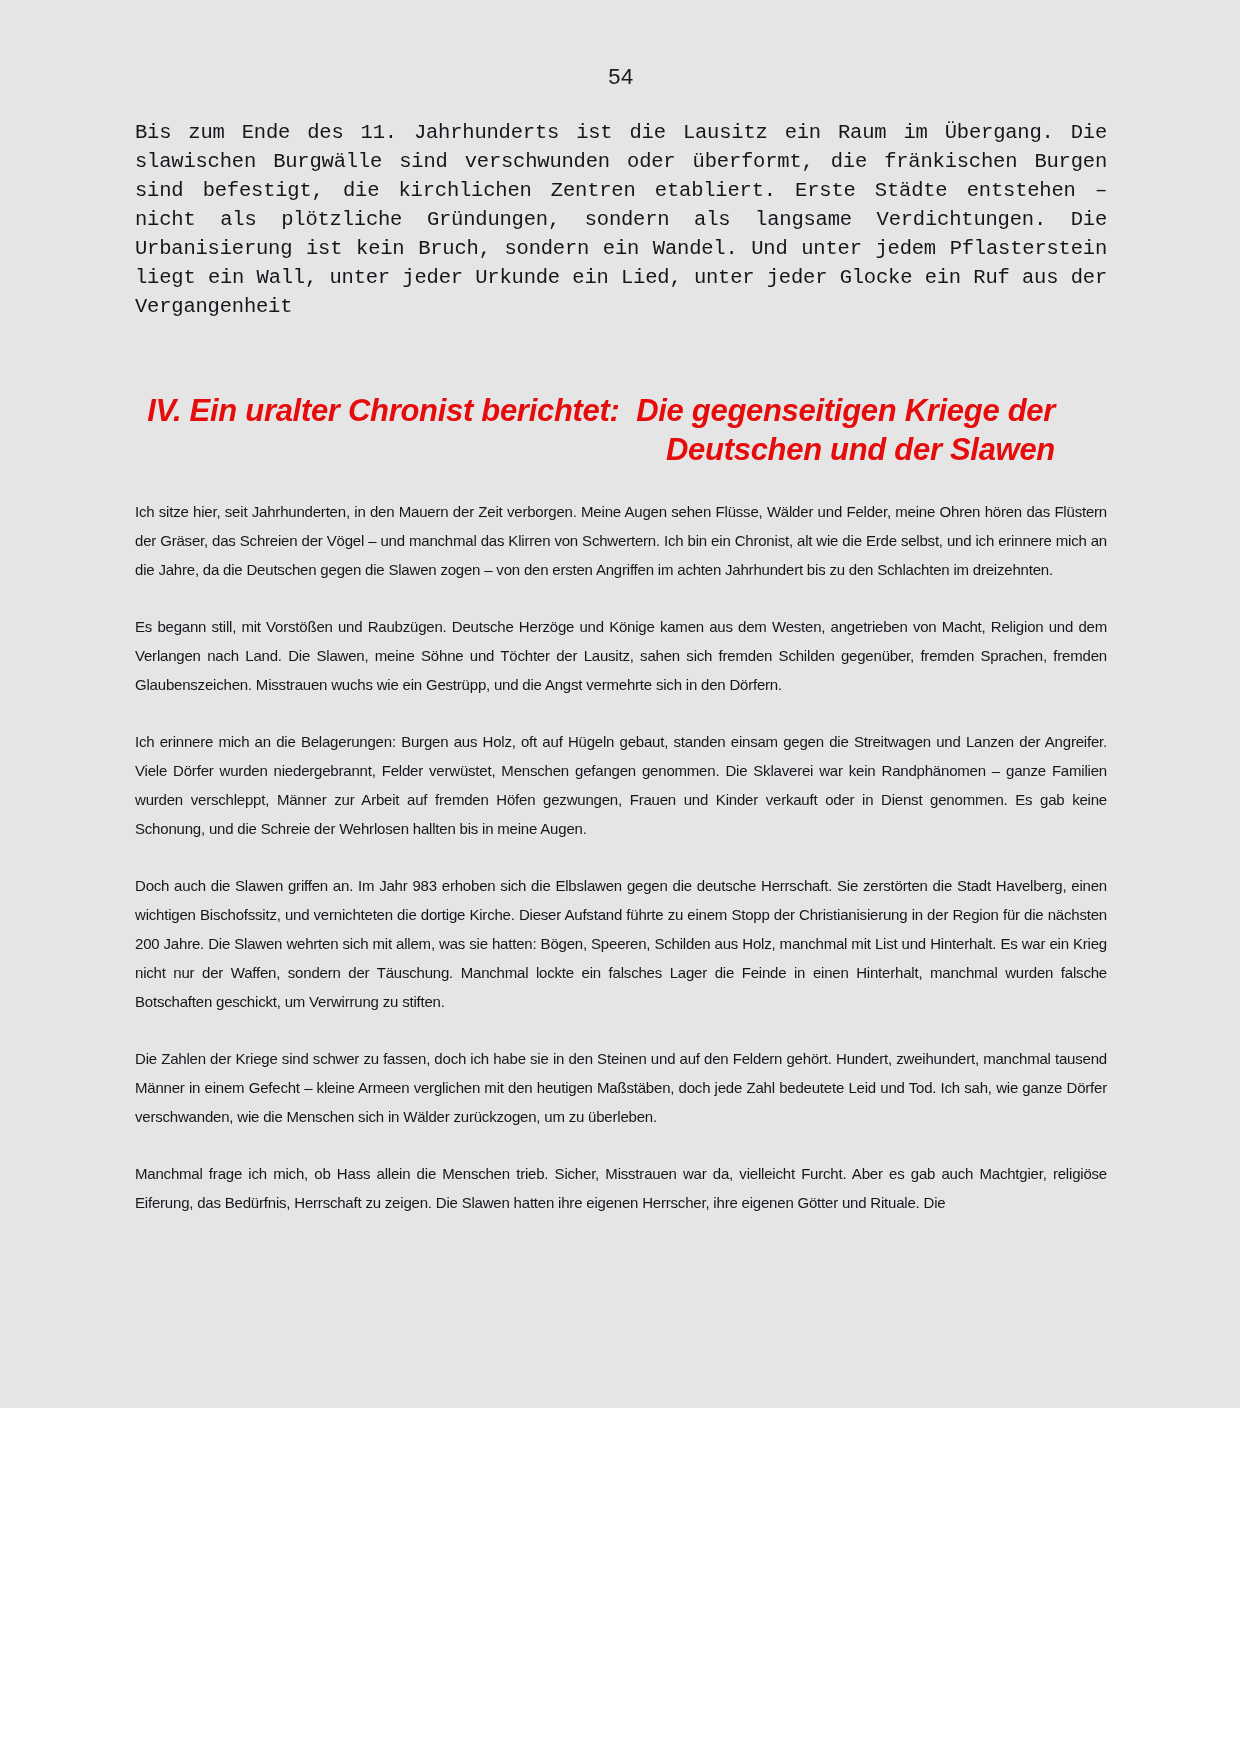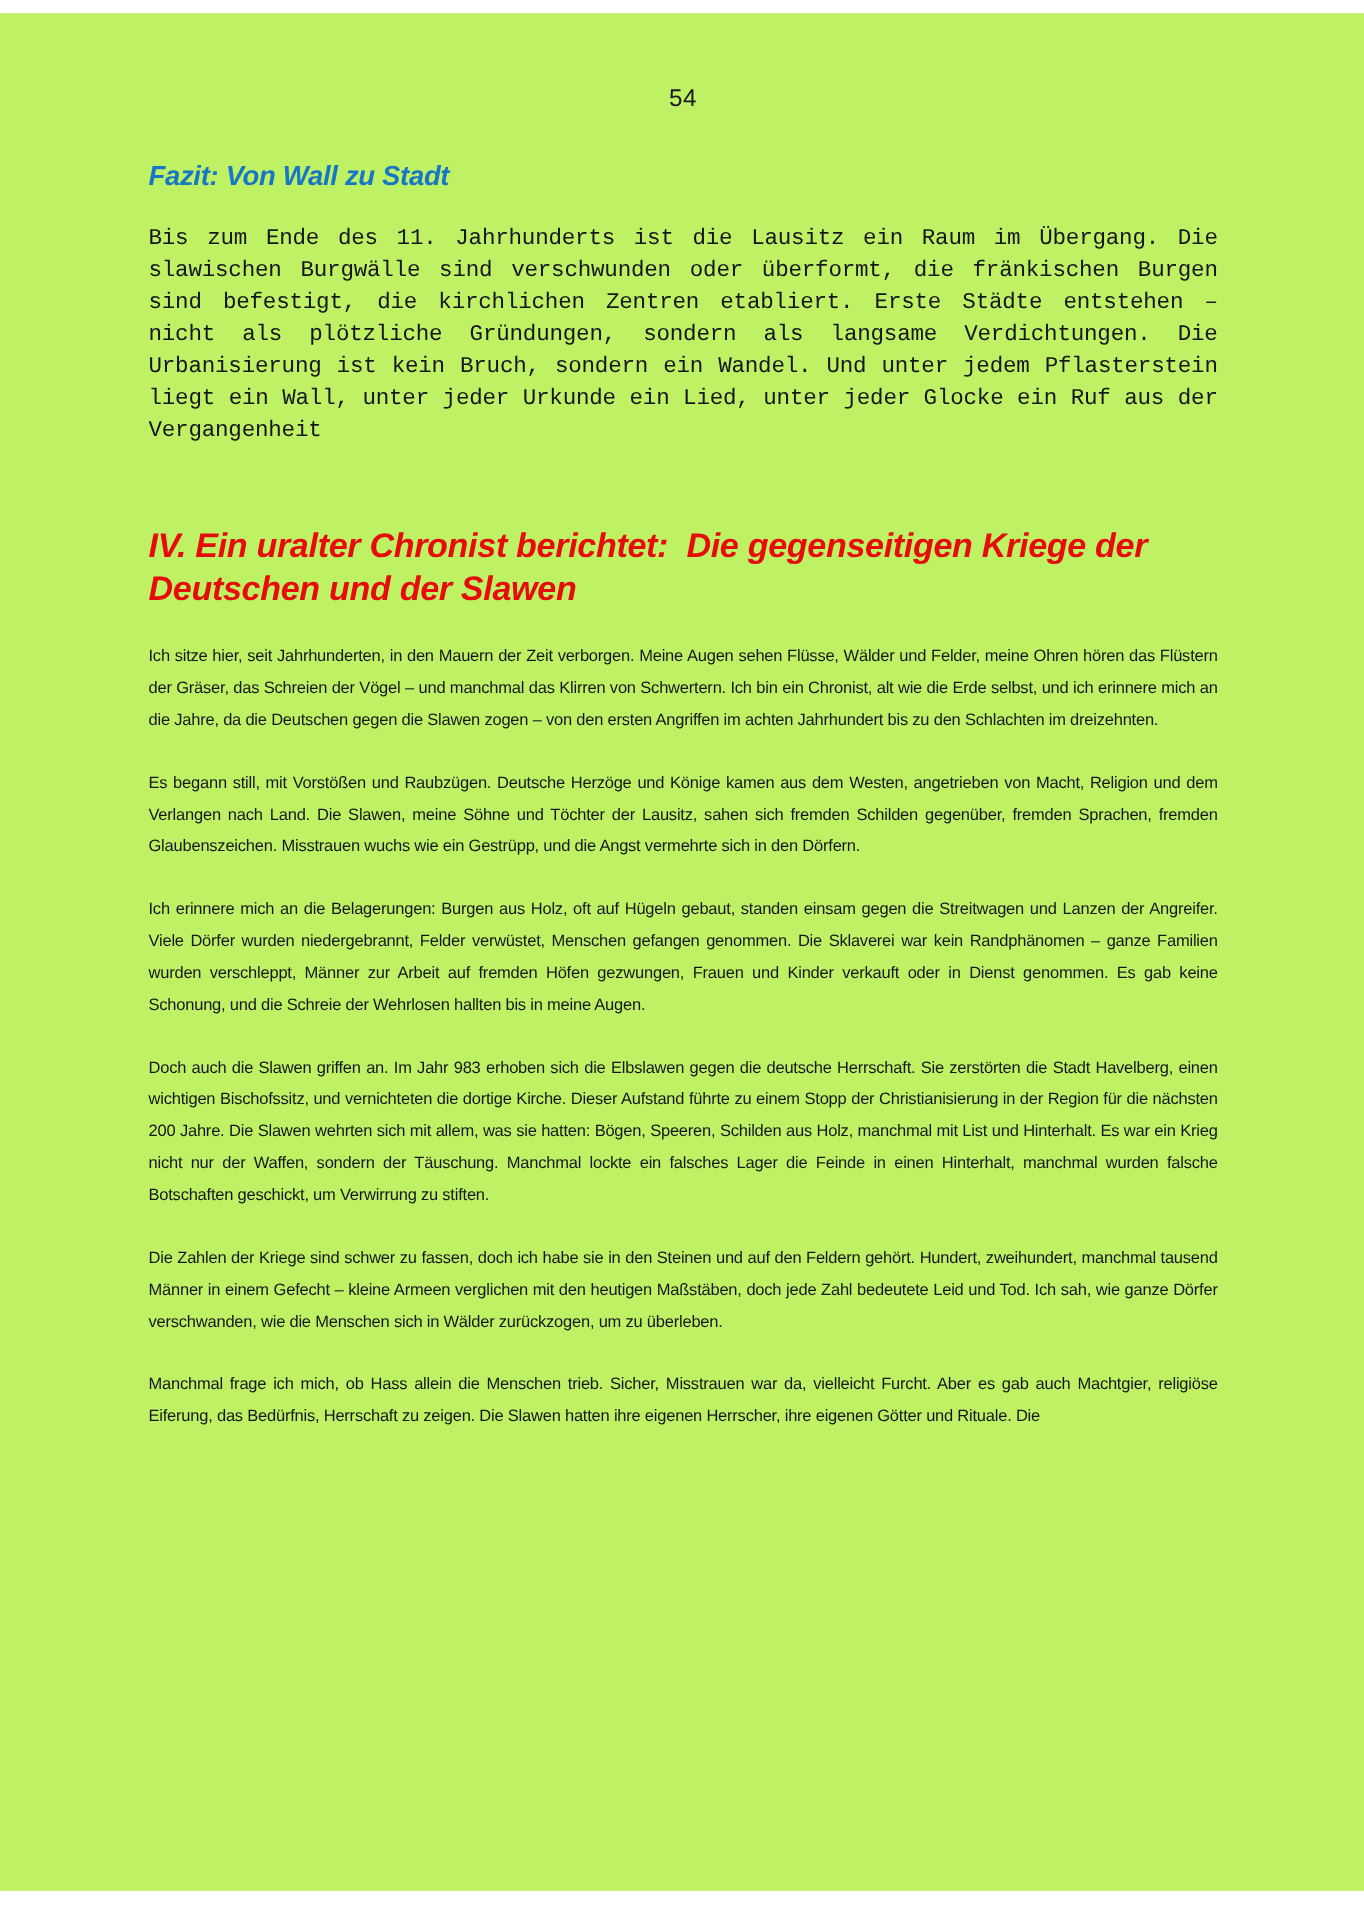--- a/index.html
+++ b/index.html
@@ -3,24 +3,23 @@
 <meta charset="utf-8">
 <style>
   * { margin: 0; padding: 0; box-sizing: border-box; }
   html, body {
     background: #ffffff;
     font-family: "Liberation Sans", sans-serif;
   }
   .page {
     position: relative;
     width: 1240px;
-    height: 1707px;
-    background: #bef264;
+    height: 1408px;
+    background: #e5e5e5;
     overflow: hidden;
-    margin-top: 12px;
   }
   .content {
     position: absolute;
     left: 135px;
     top: 0;
     width: 972px;
   }
   .page-number {
     text-align: center;
     font-size: 22px;
@@ -48,40 +47,40 @@
   .chapter-heading {
     margin-top: 70px;
     font-size: 31px;
     font-weight: bold;
     font-style: italic;
     color: #e60c0c;
     line-height: 39px;
     letter-spacing: -0.3px;
     white-space: pre-wrap;
     max-width: 920px;
+    text-align: right;
   }
   .chronist-paragraph {
     margin-top: 28px;
     font-size: 15px;
     line-height: 29px;
     color: #16161c;
     text-align: justify;
     letter-spacing: -0.2px;
   }
   .chronist-paragraph:first-of-type { margin-top: 38px; }
 </style>
 </head>
 <body>
 
 <div class="page">
   <div class="content">
 
     <div class="page-number">54</div>
 
-    <h2 class="fazit-heading">Fazit: Von Wall zu Stadt</h2>
 
     <p class="fazit-paragraph">Bis zum Ende des 11. Jahrhunderts ist die Lausitz ein Raum im Übergang. Die slawischen Burgwälle sind verschwunden oder überformt, die fränkischen Burgen sind befestigt, die kirchlichen Zentren etabliert. Erste Städte entstehen – nicht als plötzliche Gründungen, sondern als langsame Verdichtungen. Die Urbanisierung ist kein Bruch, sondern ein Wandel. Und unter jedem Pflasterstein liegt ein Wall, unter jeder Urkunde ein Lied, unter jeder Glocke ein Ruf aus der Vergangenheit</p>
 
     <h1 class="chapter-heading">IV. Ein uralter Chronist berichtet:  Die gegenseitigen Kriege der Deutschen und der Slawen</h1>
 
     <p class="chronist-paragraph">Ich sitze hier, seit Jahrhunderten, in den Mauern der Zeit verborgen. Meine Augen sehen Flüsse, Wälder und Felder, meine Ohren hören das Flüstern der Gräser, das Schreien der Vögel – und manchmal das Klirren von Schwertern. Ich bin ein Chronist, alt wie die Erde selbst, und ich erinnere mich an die Jahre, da die Deutschen gegen die Slawen zogen – von den ersten Angriffen im achten Jahrhundert bis zu den Schlachten im dreizehnten.</p>
 
     <p class="chronist-paragraph">Es begann still, mit Vorstößen und Raubzügen. Deutsche Herzöge und Könige kamen aus dem Westen, angetrieben von Macht, Religion und dem Verlangen nach Land. Die Slawen, meine Söhne und Töchter der Lausitz, sahen sich fremden Schilden gegenüber, fremden Sprachen, fremden Glaubenszeichen. Misstrauen wuchs wie ein Gestrüpp, und die Angst vermehrte sich in den Dörfern.</p>
 
     <p class="chronist-paragraph">Ich erinnere mich an die Belagerungen: Burgen aus Holz, oft auf Hügeln gebaut, standen einsam gegen die Streitwagen und Lanzen der Angreifer. Viele Dörfer wurden niedergebrannt, Felder verwüstet, Menschen gefangen genommen. Die Sklaverei war kein Randphänomen – ganze Familien wurden verschleppt, Männer zur Arbeit auf fremden Höfen gezwungen, Frauen und Kinder verkauft oder in Dienst genommen. Es gab keine Schonung, und die Schreie der Wehrlosen hallten bis in meine Augen.</p>

